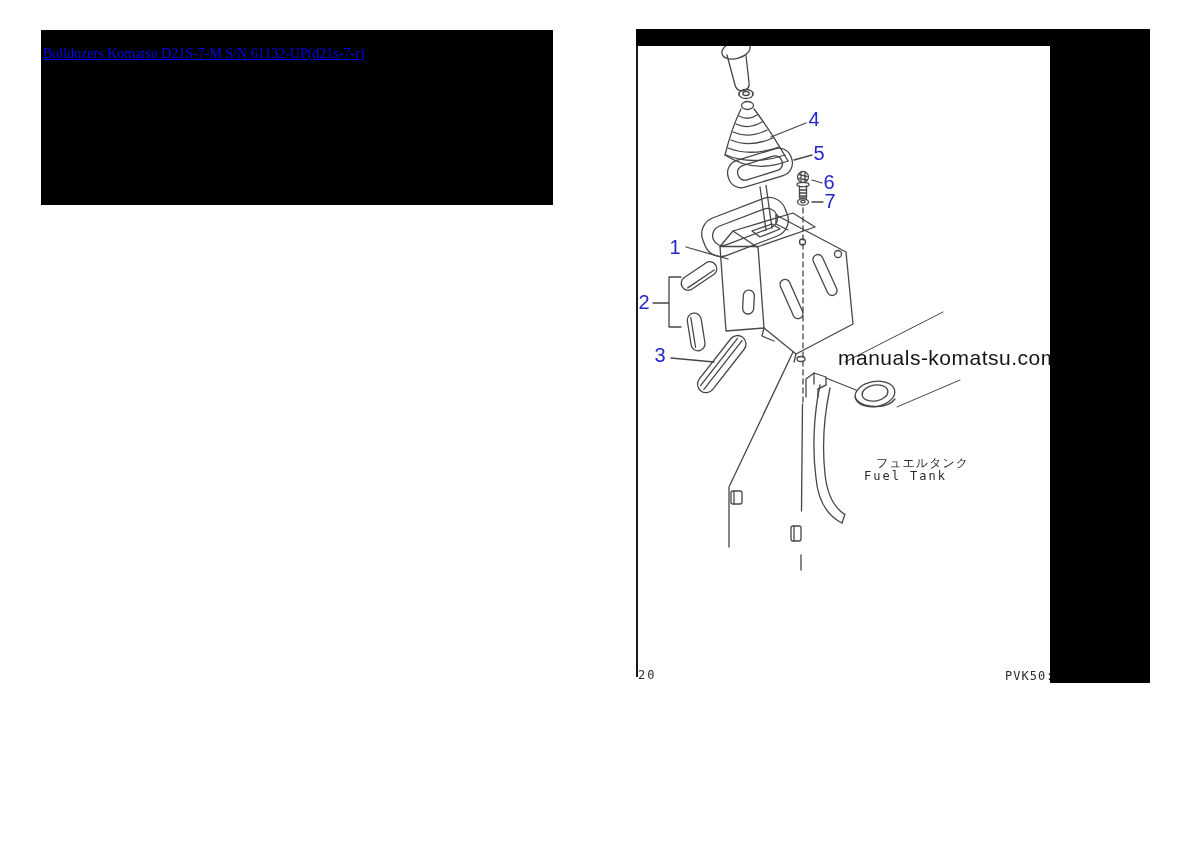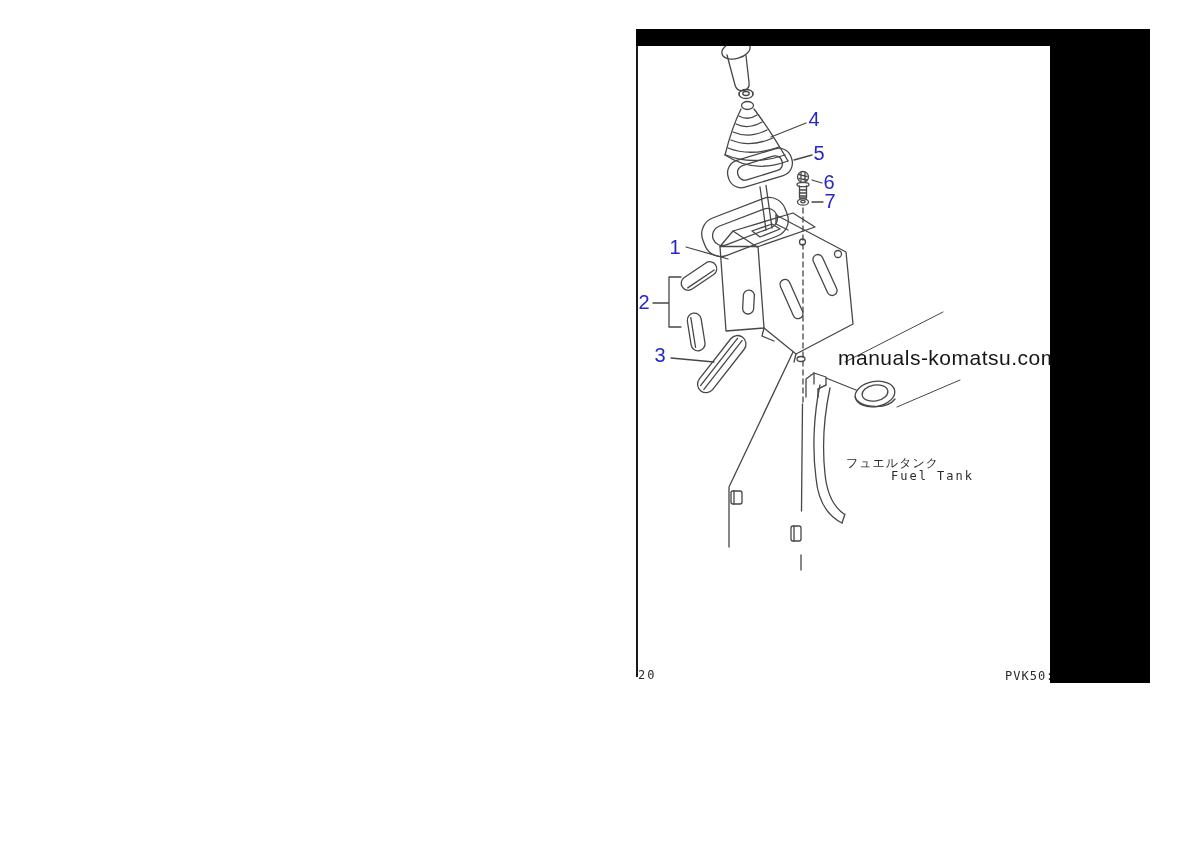--- a/index.html
+++ b/index.html
@@ -14,30 +14,33 @@
   .drawing{position:absolute;left:0;top:0;z-index:1;}
   .scan-top{position:absolute;left:0;top:1px;width:514px;height:17px;background:#000000;z-index:3;}
   .scan-right{position:absolute;left:414px;top:18px;width:100px;height:637px;background:#000000;z-index:3;}
   .scan-left{position:absolute;left:0;top:2px;width:2px;height:647px;background:#1a1a1a;z-index:2;}
   .callout{position:absolute;z-index:2;color:#2525cc;font-size:20px;line-height:1;
            font-family:"Liberation Sans",sans-serif;width:16px;text-align:center;}
   .watermark{position:absolute;left:202px;top:318px;z-index:2;color:#161616;font-size:21px;
              letter-spacing:0.5px;font-family:"Liberation Sans",sans-serif;white-space:nowrap;}
   .tech{position:absolute;z-index:2;color:#2b2b2b;font-family:"DejaVu Sans Mono",monospace;
         font-size:12px;white-space:nowrap;}
-  .jp{left:210px;top:427px;font-family:"DejaVu Sans","DejaVu Sans Mono",monospace;letter-spacing:1px;}
-  .en{left:228px;top:441px;letter-spacing:2px;margin-left:27px;}
+  .jp{left:240px;top:427px;font-family:"DejaVu Sans","DejaVu Sans Mono",monospace;letter-spacing:1px;}
+  .en{left:228px;top:441px;letter-spacing:2px;}
   .pagenum{left:2px;top:640px;letter-spacing:2px;}
   .code{left:369px;top:641px;letter-spacing:1px;}
 </style>
 </head>
 <body>
 
 <div class="page">
 
+  <div class="header-box">
+    <a href="#" class="model-link">Bulldozers Komatsu D21S-7-M S/N 61132-UP(d21s-7-r)</a>
+  </div>
 
   <div class="diagram">
 
     <svg class="drawing" width="514" height="656" viewBox="0 0 514 656" xmlns="http://www.w3.org/2000/svg">
       <g stroke="#474747" fill="none" stroke-width="1.3" stroke-linecap="round" stroke-linejoin="round">
 
         <ellipse cx="100" cy="22" rx="14.5" ry="8.5" transform="rotate(-16 100 22)"></ellipse>
         <path d="M91,27 L99,57 q2,7 9,5.5 q6,-1.5 5,-8 l-3,-27"></path>
 
         <ellipse cx="110" cy="66" rx="7" ry="4.5"></ellipse>

